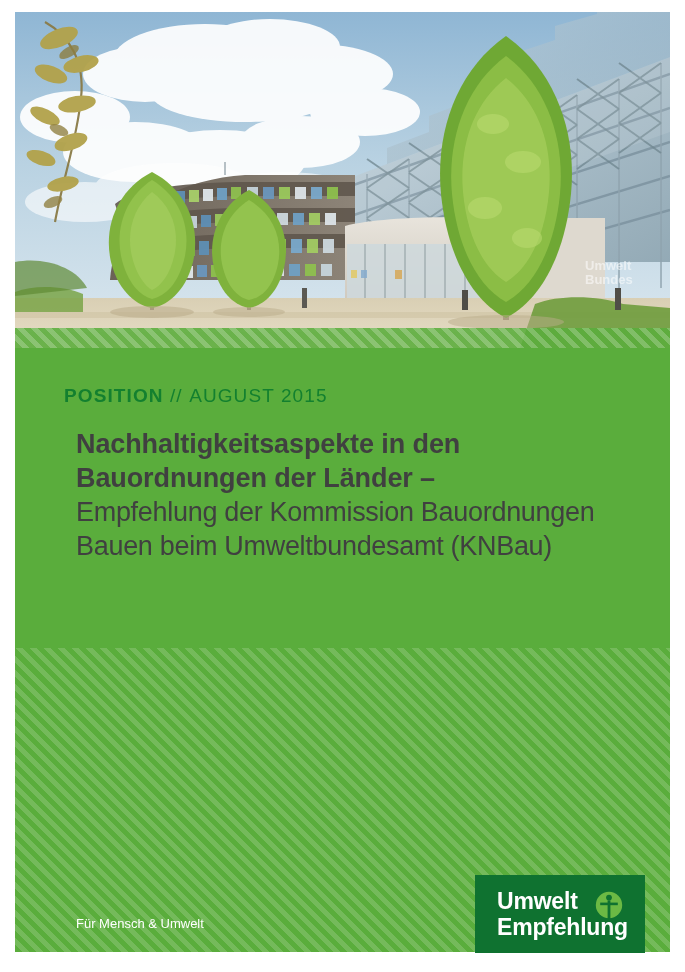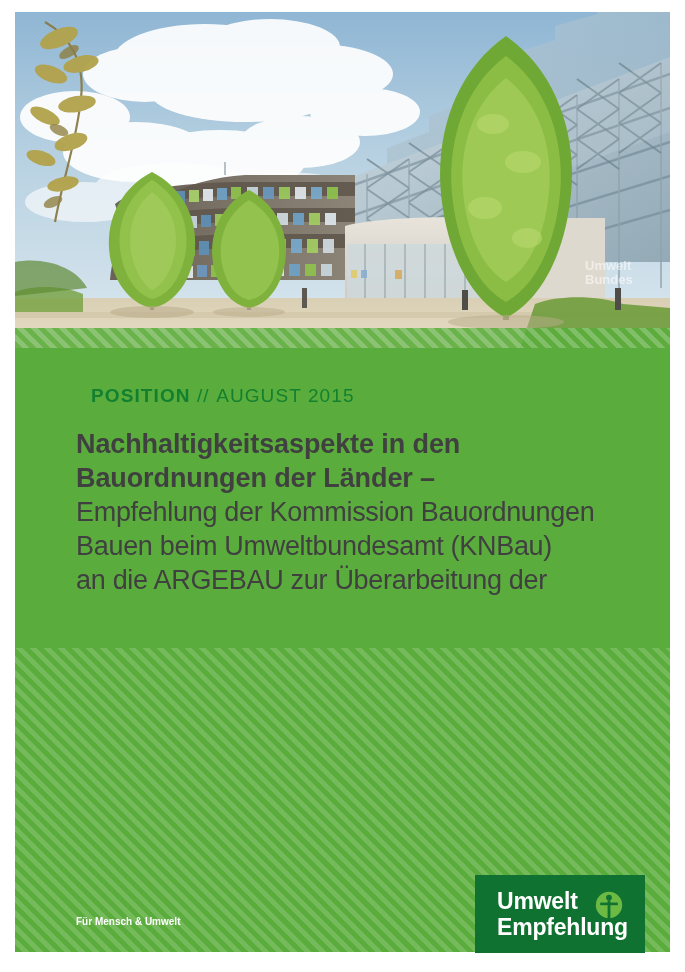--- a/index.html
+++ b/index.html
@@ -71,21 +71,21 @@
         45deg,
         rgba(255,255,255,0.00) 0px,
         rgba(255,255,255,0.00) 5px,
         rgba(255,255,255,0.16) 5px,
         rgba(255,255,255,0.16) 10px);
   }
 
   
   .kicker {
     position: absolute;
-    left: 91px;
+    left: 64px;
     top: 385px;
     font-size: 19px;
     letter-spacing: 1.1px;
     color: #13802f;
     white-space: nowrap;
   }
   .kicker .k-strong { font-weight: 700; }
   .kicker .k-sep    { font-weight: 400; }
   .kicker .k-date   { font-weight: 400; }
 
@@ -104,22 +104,22 @@
     white-space: nowrap;
   }
   .title-line.bold   { font-weight: 700; letter-spacing: -0.1px; }
   .title-line.normal { font-weight: 400; letter-spacing: -0.3px; }
 
   
   .tagline {
     position: absolute;
     left: 76px;
     top: 916px;
-    font-size: 10px;
-    font-weight: 700;
+    font-size: 13px;
+    font-weight: 400;
     color: #ffffff;
     white-space: nowrap;
   }
 
   
   .logo-box {
     position: absolute;
     left: 475px;
     top: 875px;
     width: 170px;
@@ -451,21 +451,20 @@
 
   <div class="kicker">
     <span class="k-strong">POSITION</span><span class="k-sep">&nbsp;</span><span class="k-sep">//</span><span class="k-sep">&nbsp;</span><span class="k-date">AUGUST 2015</span>
   </div>
 
   <div class="title-block">
     <span class="title-line bold">Nachhaltigkeitsaspekte in den</span>
     <span class="title-line bold">Bauordnungen der Länder –</span>
     <span class="title-line normal">Empfehlung der Kommission Bauordnungen</span>
     <span class="title-line normal">Bauen beim Umweltbundesamt (KNBau)</span>
-    <span class="title-line normal">an die ARGEBAU zur Überarbeitung der</span>
   </div>
 
   <div class="tagline">Für Mensch &amp; Umwelt</div>
 
   <div class="logo-box">
     <div class="logo-inner">
       <span class="logo-word">Umwelt</span>
       <span class="logo-word">Empfehlung</span>
     </div>
     <svg class="logo-mark" viewBox="0 0 28 28">

